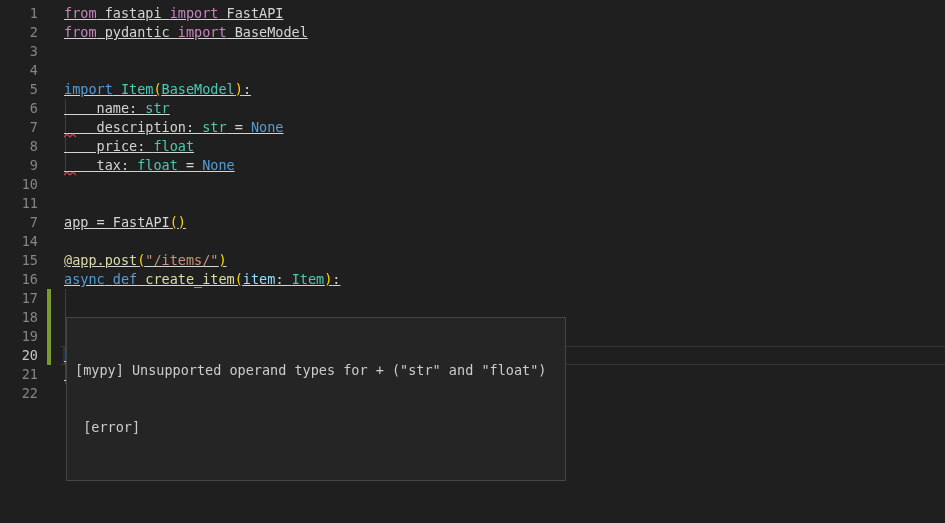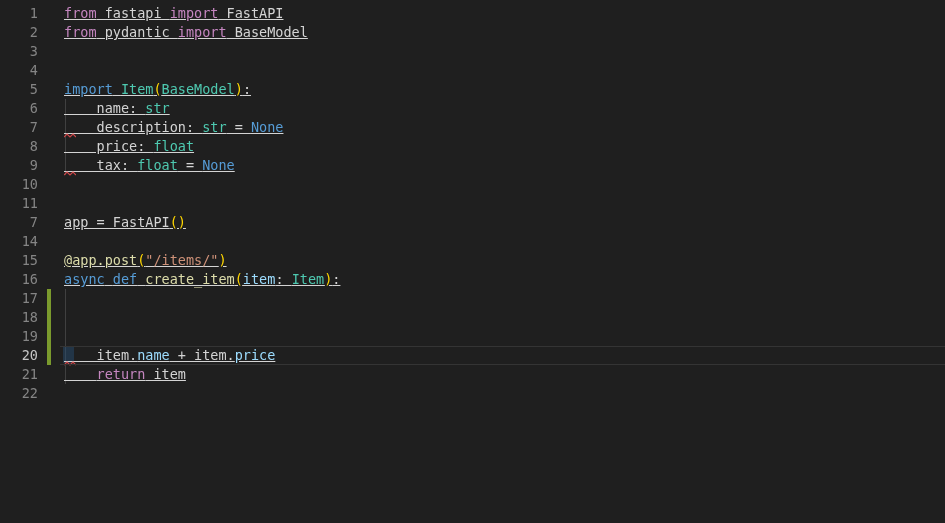--- a/index.html
+++ b/index.html
@@ -91,13 +91,17 @@
       <div class="row"><span class="gutter"><span class="num">16</span></span><span class="code"><span class="tokens"><span class="tk-kw">async</span><span class="tk-tx"> </span><span class="tk-kw">def</span><span class="tk-tx"> </span><span class="tk-fn">create_item</span><span class="tk-br">(</span><span class="tk-pr">item</span><span class="tk-tx">: </span><span class="tk-cl">Item</span><span class="tk-br">)</span><span class="tk-tx">:</span></span></span></div>
       <div class="row"><span class="gutter"><span class="num">17</span><span class="bar"></span></span><span class="code"><span class="guide"></span><span class="tokens"></span></span></div>
       <div class="row"><span class="gutter"><span class="num">18</span><span class="bar"></span></span><span class="code"><span class="guide"></span><span class="tokens"></span></span></div>
       <div class="row"><span class="gutter"><span class="num">19</span><span class="bar"></span></span><span class="code"><span class="guide"></span><span class="tokens"></span></span></div>
       <div class="row active"><span class="gutter"><span class="num">20</span><span class="bar"></span></span><span class="code"><span class="guide"></span><span class="hoverbox"></span><span class="tokens"><span class="tk-tx">    item.</span><span class="tk-pr">name</span><span class="tk-tx"> + item.</span><span class="tk-pr">price</span></span><svg class="squiggle" viewBox="0 0 12 5">
             <path d="M0 4 L3 1 L6 4 L9 1 L12 4" fill="none" stroke="#d1484a" stroke-width="1.2"></path>
           </svg></span></div>
       <div class="row"><span class="gutter"><span class="num">21</span></span><span class="code"><span class="guide"></span><span class="tokens"><span class="tk-tx">    </span><span class="tk-kc">return</span><span class="tk-tx"> item</span></span></span></div>
       <div class="row"><span class="gutter"><span class="num">22</span></span><span class="code"><span class="tokens"></span></span></div>
     </div>
+  <div id="tooltip">
+    <div>[mypy] Unsupported operand types for + ("str" and "float")</div>
+    <div> [error]</div>
+  </div>
 </div>
 
 </body></html>

